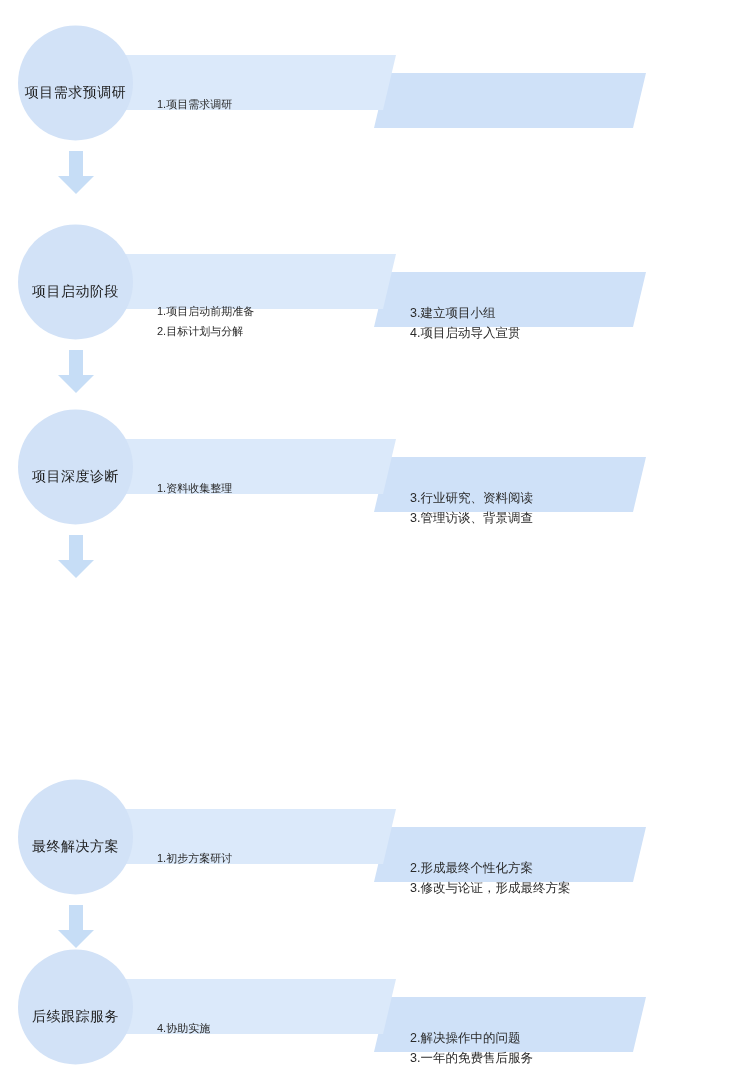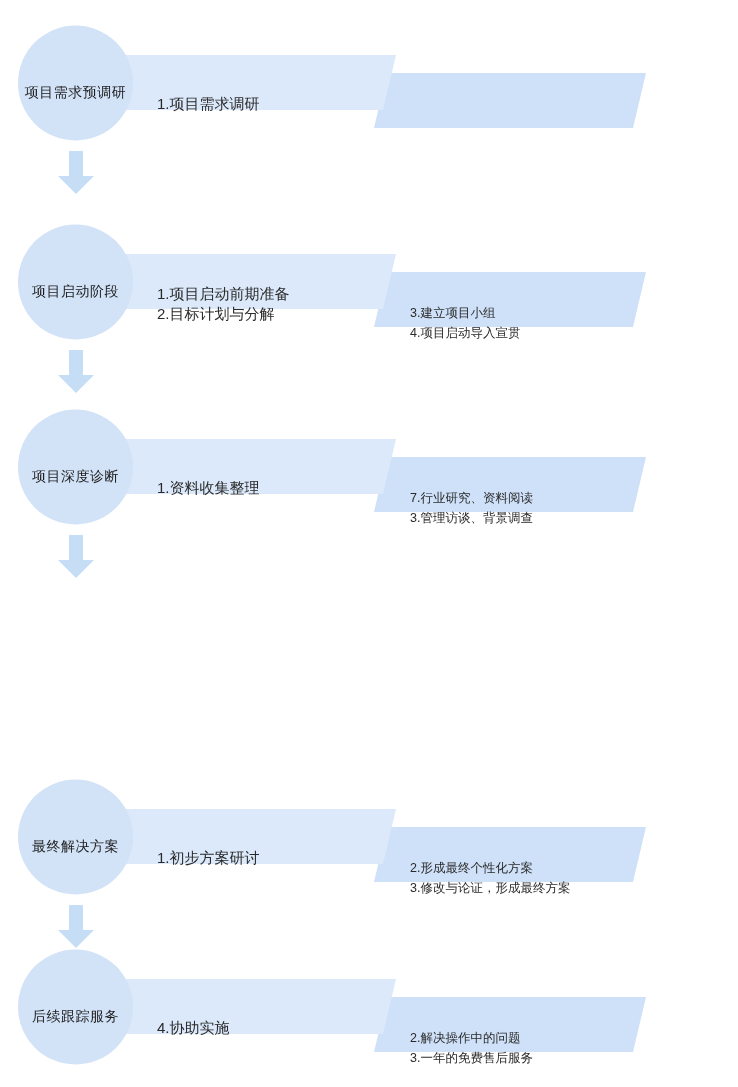--- a/index.html
+++ b/index.html
@@ -52,40 +52,40 @@
     color: #1d1d1d;
     letter-spacing: 0.5px;
     white-space: nowrap;
   }
 
   
   .band-left-text {
     position: absolute;
     left: 157px;
     top: 80px;
-    font-size: 15px;
+    font-size: 11px;
     line-height: 20px;
     color: #2a2a2a;
   }
   .band-right-text {
     position: absolute;
     left: 410px;
     top: 96px;
     font-size: 12.5px;
     line-height: 20px;
     color: #2a2a2a;
   }
   .band-left-text .line,
   .band-right-text .line {
     white-space: nowrap;
   }
 
   
   .band-left-text.lines-1 { top: 86px; }
-  .band-left-text.lines-2 { top: 77px; }
+  .band-left-text.lines-2 { top: 94px; }
 </style>
 </head>
 <body>
 
 <div id="flow-root">
     <div class="stage" style="top: 8px;">
       <svg class="stage-svg" viewBox="0 0 738 190" width="738" height="190">
         <path d="M 374,120 L 387,65 L 646,65 L 633,120 Z" fill="#cfe1f8"></path>
         <path d="M 70,47 L 396,47 L 383,102 L 70,102 Z" fill="#dbe9fa"></path>
         <circle cx="75.5" cy="75" r="57.5" fill="#d2e2f7"></circle>
@@ -118,21 +118,21 @@
         <path d="M 374,120 L 387,65 L 646,65 L 633,120 Z" fill="#cfe1f8"></path>
         <path d="M 70,47 L 396,47 L 383,102 L 70,102 Z" fill="#dbe9fa"></path>
         <circle cx="75.5" cy="75" r="57.5" fill="#d2e2f7"></circle>
         <path d="M 69,143 L 83,143 L 83,168 L 94,168 L 76,186 L 58,168 L 69,168 Z" fill="#c6ddf6"></path>
       </svg>
       <div class="stage-circle-label">项目深度诊断</div>
       <div class="band-left-text lines-1">
         <div class="line">1.资料收集整理</div>
       </div>
       <div class="band-right-text">
-        <div class="line">7.行业研究、资料阅读</div>
+        <div class="line">3.行业研究、资料阅读</div>
         <div class="line">3.管理访谈、背景调查</div>
       </div>
     </div>
     <div class="stage" style="top: 762px;">
       <svg class="stage-svg" viewBox="0 0 738 190" width="738" height="190">
         <path d="M 374,120 L 387,65 L 646,65 L 633,120 Z" fill="#cfe1f8"></path>
         <path d="M 70,47 L 396,47 L 383,102 L 70,102 Z" fill="#dbe9fa"></path>
         <circle cx="75.5" cy="75" r="57.5" fill="#d2e2f7"></circle>
         <path d="M 69,143 L 83,143 L 83,168 L 94,168 L 76,186 L 58,168 L 69,168 Z" fill="#c6ddf6"></path>
       </svg>

